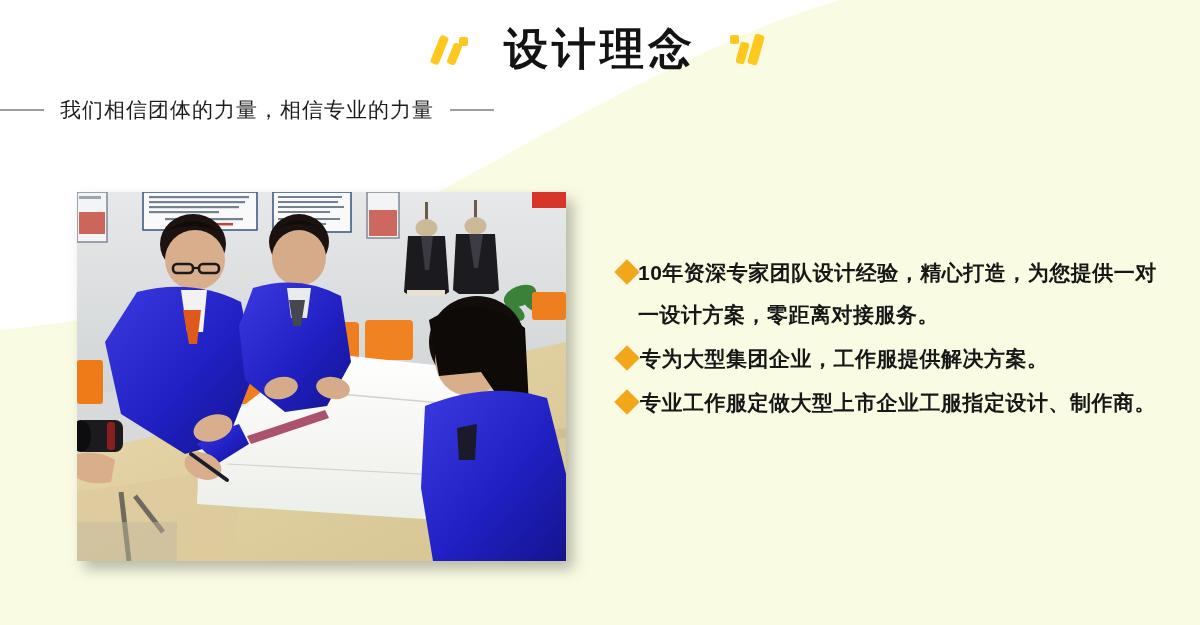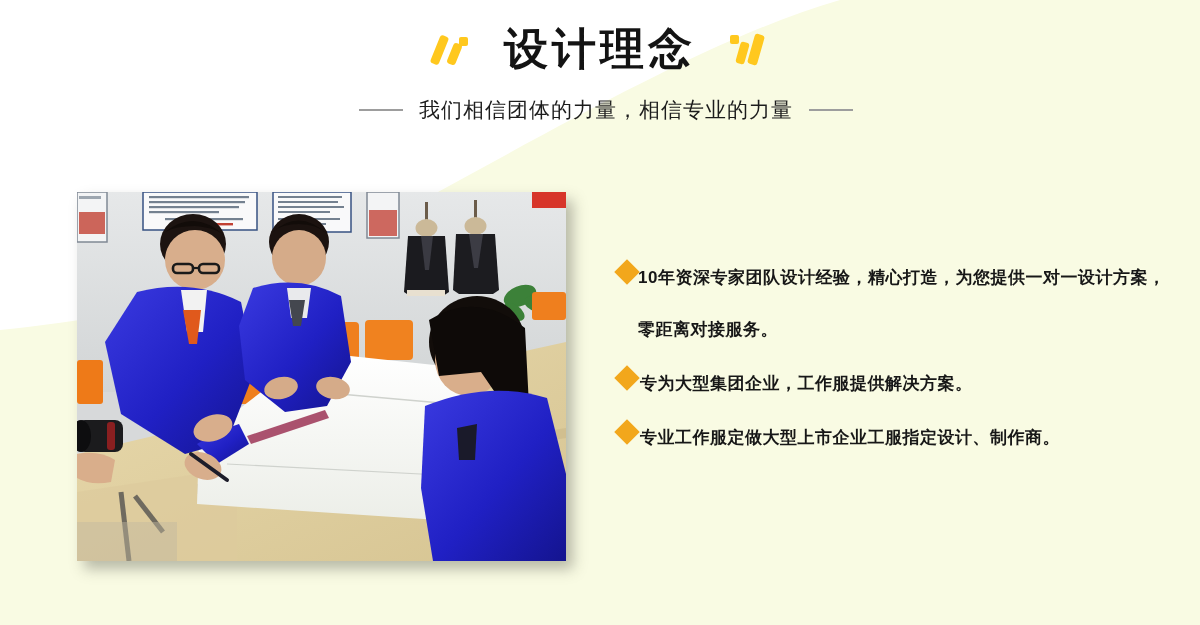--- a/index.html
+++ b/index.html
@@ -113,24 +113,23 @@
     font-weight: bold;
     color: #131313;
     letter-spacing: 4px;
     line-height: 1;
     white-space: nowrap;
   }
 
   .subtitle-row {
     display: flex;
     align-items: center;
-    justify-content: center;
+    justify-content: flex-start;
     gap: 16px;
     margin-top: 14px;
-    padding-left: 12px;
   }
   .rule {
     width: 44px;
     height: 0;
     border-top: 2px solid #9d9d9d;
     flex: 0 0 auto;
   }
   .subtitle {
     font-size: 21px;
     color: #1c1c1c;
@@ -176,24 +175,24 @@
     height: 18px;
     background: #F2A71B;
     transform: rotate(45deg);
     margin-top: 11px;
     margin-right: 4px;
   }
   .feature-item.tight .diamond {
     margin-right: 2px;
   }
   .feature-text {
-    font-size: 17px;
+    font-size: 21px;
     font-weight: bold;
     color: #171717;
-    line-height: 52px;
+    line-height: 42px;
     letter-spacing: 0.5px;
   }
 </style>
 </head>
 <body>
 
 <div class="banner">
 
   <svg class="bg-layer" viewBox="0 0 1200 625" preserveAspectRatio="none">
     <rect x="0" y="0" width="1200" height="625" fill="#ffffff"></rect>

